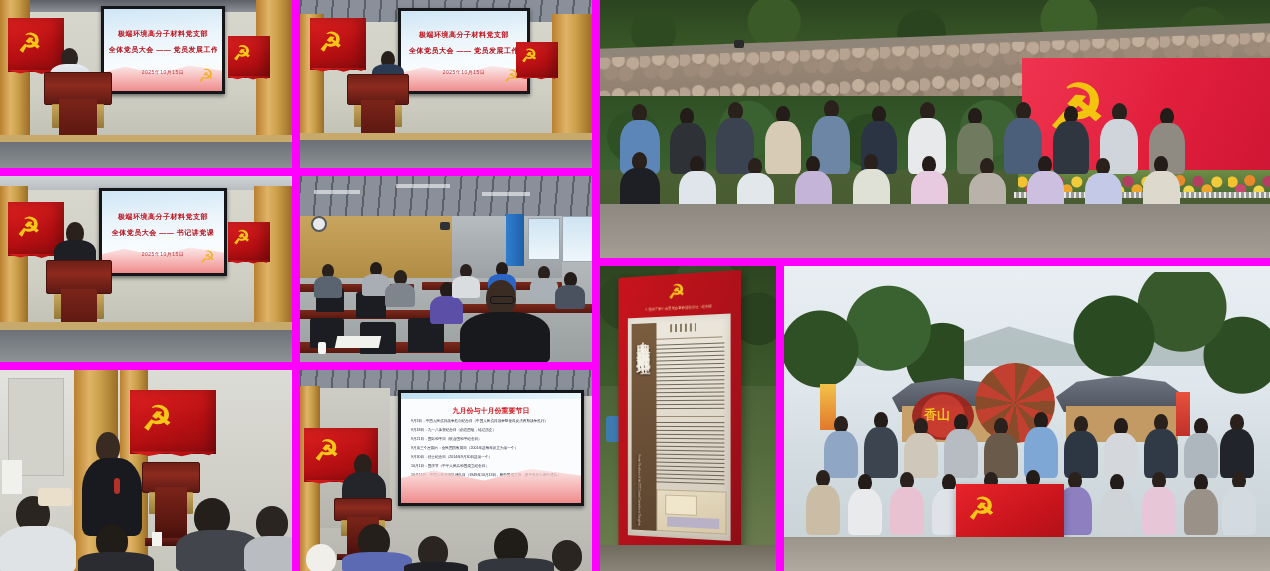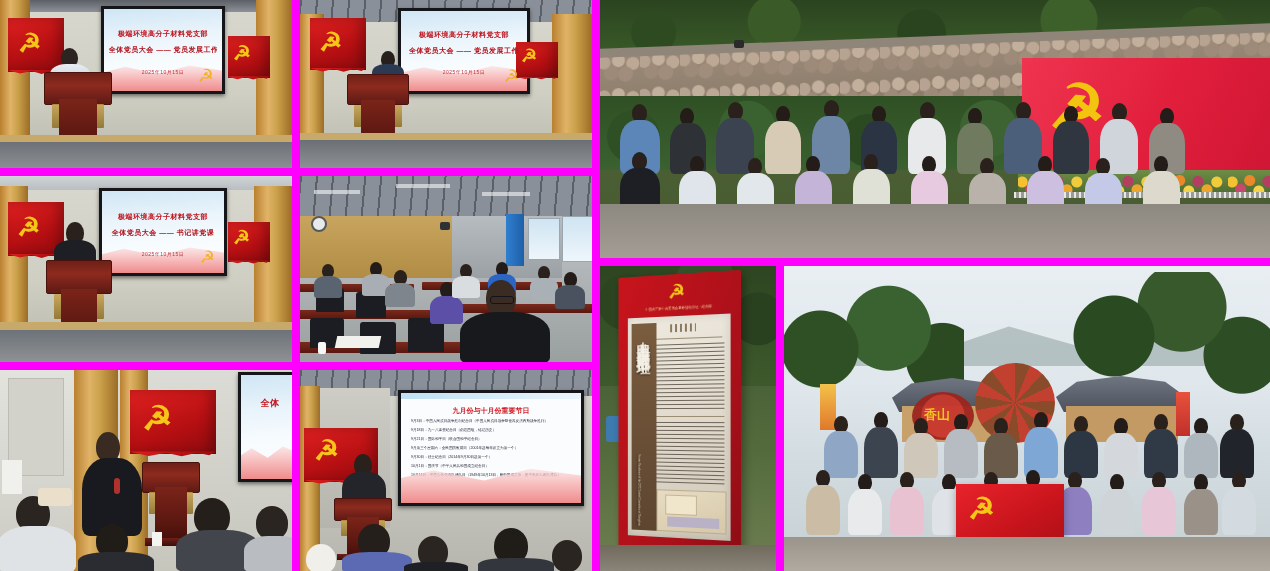--- a/index.html
+++ b/index.html
@@ -385,23 +385,20 @@
       <div style="position:absolute;inset:0;background:linear-gradient(180deg,#dcdcd6,#c6c6bd);"></div>
       <div class="woodcol" style="left:74px;width:44px;top:0;"></div>
       <div class="woodcol" style="left:120px;width:28px;top:0;"></div>
       <div style="position:absolute;left:0;top:0;width:74px;height:100%;background:linear-gradient(180deg,#e3e3de,#cbcbc3);"></div>
       <div style="position:absolute;left:8px;top:8px;width:54px;height:96px;background:#d2d2cb;border:1px solid #bcbcb4;"></div>
 
       <div class="flag" style="left:130px;top:20px;width:86px;height:64px;">
         <span class="emblem" style="left:12px;top:11px;font-size:34px;">☭</span>
       </div>
 
-      <div class="screen" style="left:238px;top:2px;width:58px;height:104px;">
-        <div class="scr-txt" style="top:22px;font-size:9px;color:#c1111a;">全体</div>
-      </div>
 
       <div class="podium" style="left:142px;top:92px;width:58px;height:84px;">
         <div class="pod-top"></div>
           <div class="pod-plate"></div>
         <div class="pod-body"></div>
           <div class="pod-base"></div>
       </div>
 
       <div class="head" style="left:96px;top:62px;width:24px;height:30px;background:#3a2b22;"></div>
       <div class="torso" style="left:82px;top:88px;width:60px;height:78px;background:#191a1f;"></div>

